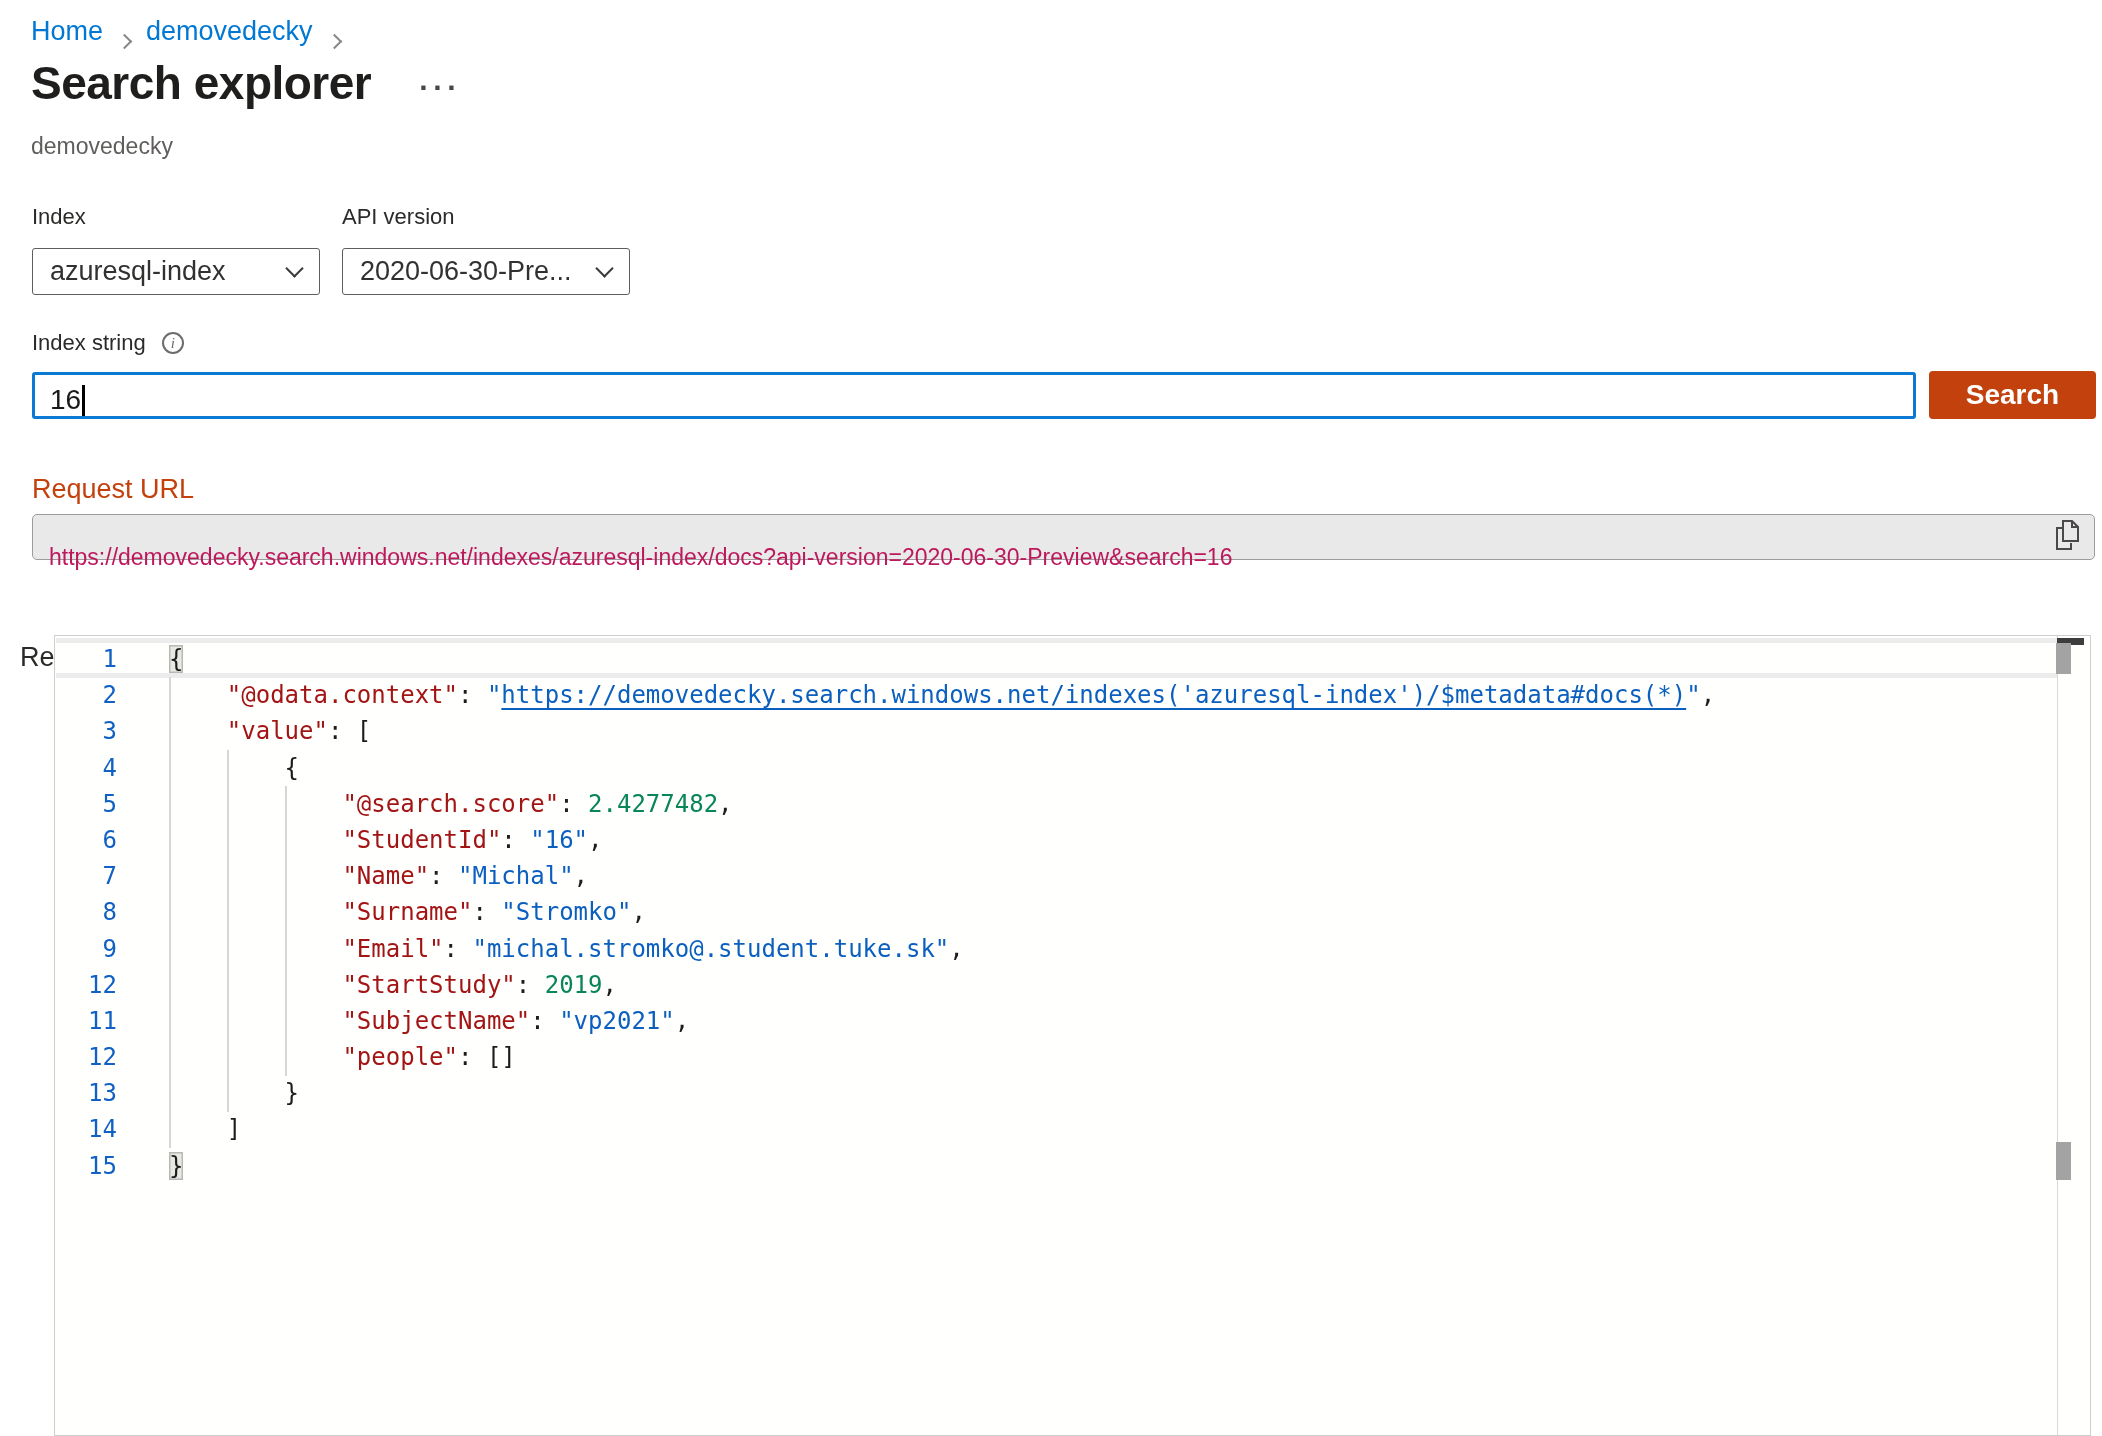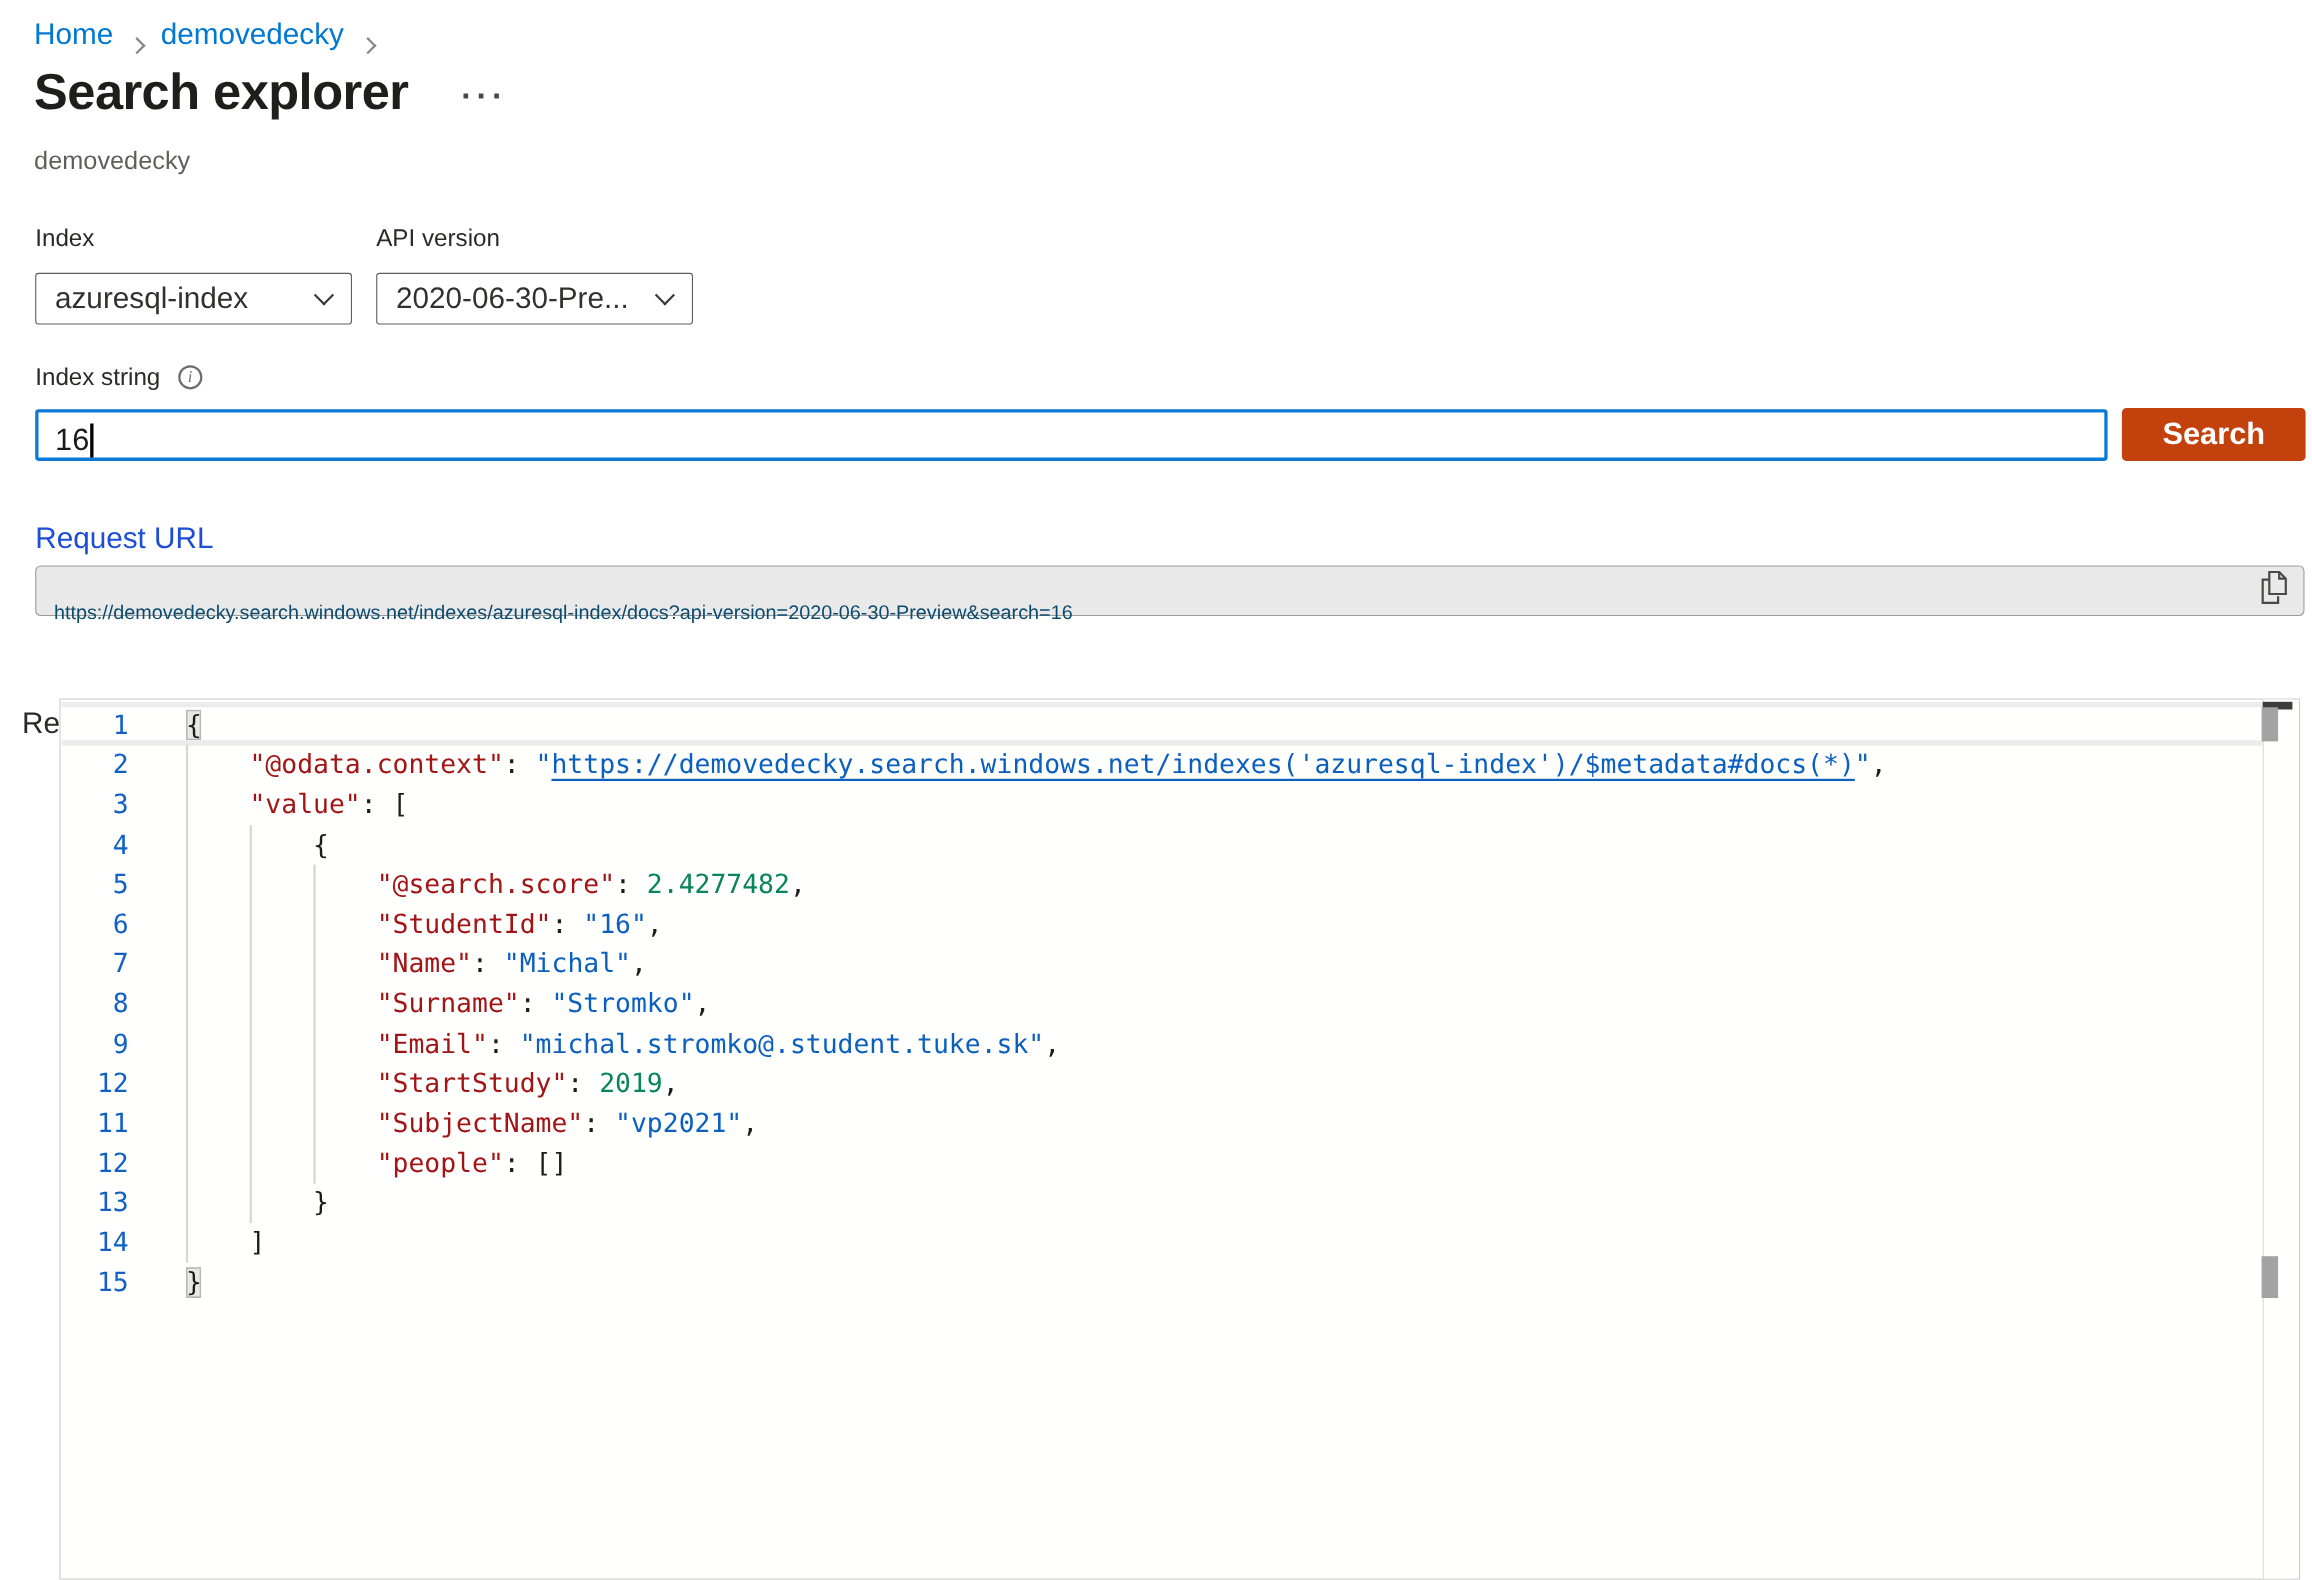--- a/index.html
+++ b/index.html
@@ -42,25 +42,25 @@
   .query-input { position:absolute; left:32px; top:372px; width:1884px; height:47px; border:3px solid #0c7ad4;
                  border-radius:3px; background:#fff; display:flex; align-items:flex-end; padding-left:15px;
                  font-size:28px; color:#1b1a19; }
   .caret { width:2.5px; height:31px; background:#000; margin-left:1px; }
   .search-button { position:absolute; left:1929px; top:371px; width:167px; height:48px; background:#c2410c;
                    border:none; border-radius:4px; color:#fff; font-size:28px; font-weight:700;
                    font-family:"Liberation Sans", sans-serif; display:flex; align-items:center; justify-content:center;
                    cursor:pointer; }
 
   
-  .lbl-requrl { position:absolute; left:32px; top:474px; font-size:27px; color:#1d4ed8; }
+  .lbl-requrl { position:absolute; left:32px; top:474px; font-size:27px; color:#c2410c; }
   .url-bar { position:absolute; left:32px; top:514px; width:2063px; height:46px; background:#e9e9e9;
              border:1.5px solid #9d9c9b; border-radius:5px; display:flex; align-items:center;
              padding:0 14px 0 16px; }
-  .url-text { flex:1; font-size:18px; color:#0c4a6e; white-space:nowrap; overflow:hidden;margin-top:40px; }
+  .url-text { flex:1; font-size:23px; color:#be185d; white-space:nowrap; overflow:hidden;margin-top:40px; }
   .copy-icon { flex:0 0 auto; cursor:pointer; margin-left:12px; }
 
   
   .lbl-results { position:absolute; left:20px; top:598px; font-size:27px; color:#2b2a29;margin-top:44px; }
   .editor { position:absolute; left:54px; top:635px; width:2037px; height:801px; border:1.5px solid #cfcecd;
             background:#fffffe; font-family:"DejaVu Sans Mono", monospace; font-size:24px; }
   .cur-line-bar { position:absolute; left:1px; height:5px; width:2003px; background:#ececec; }
   .clb-top { top:2px; } .clb-bottom { top:37px; }
   .gutter { position:absolute; left:0; top:5px; width:62px; }
   .ln { height:36.2px; line-height:36.2px; text-align:right; color:#1160c4; white-space:pre; }

